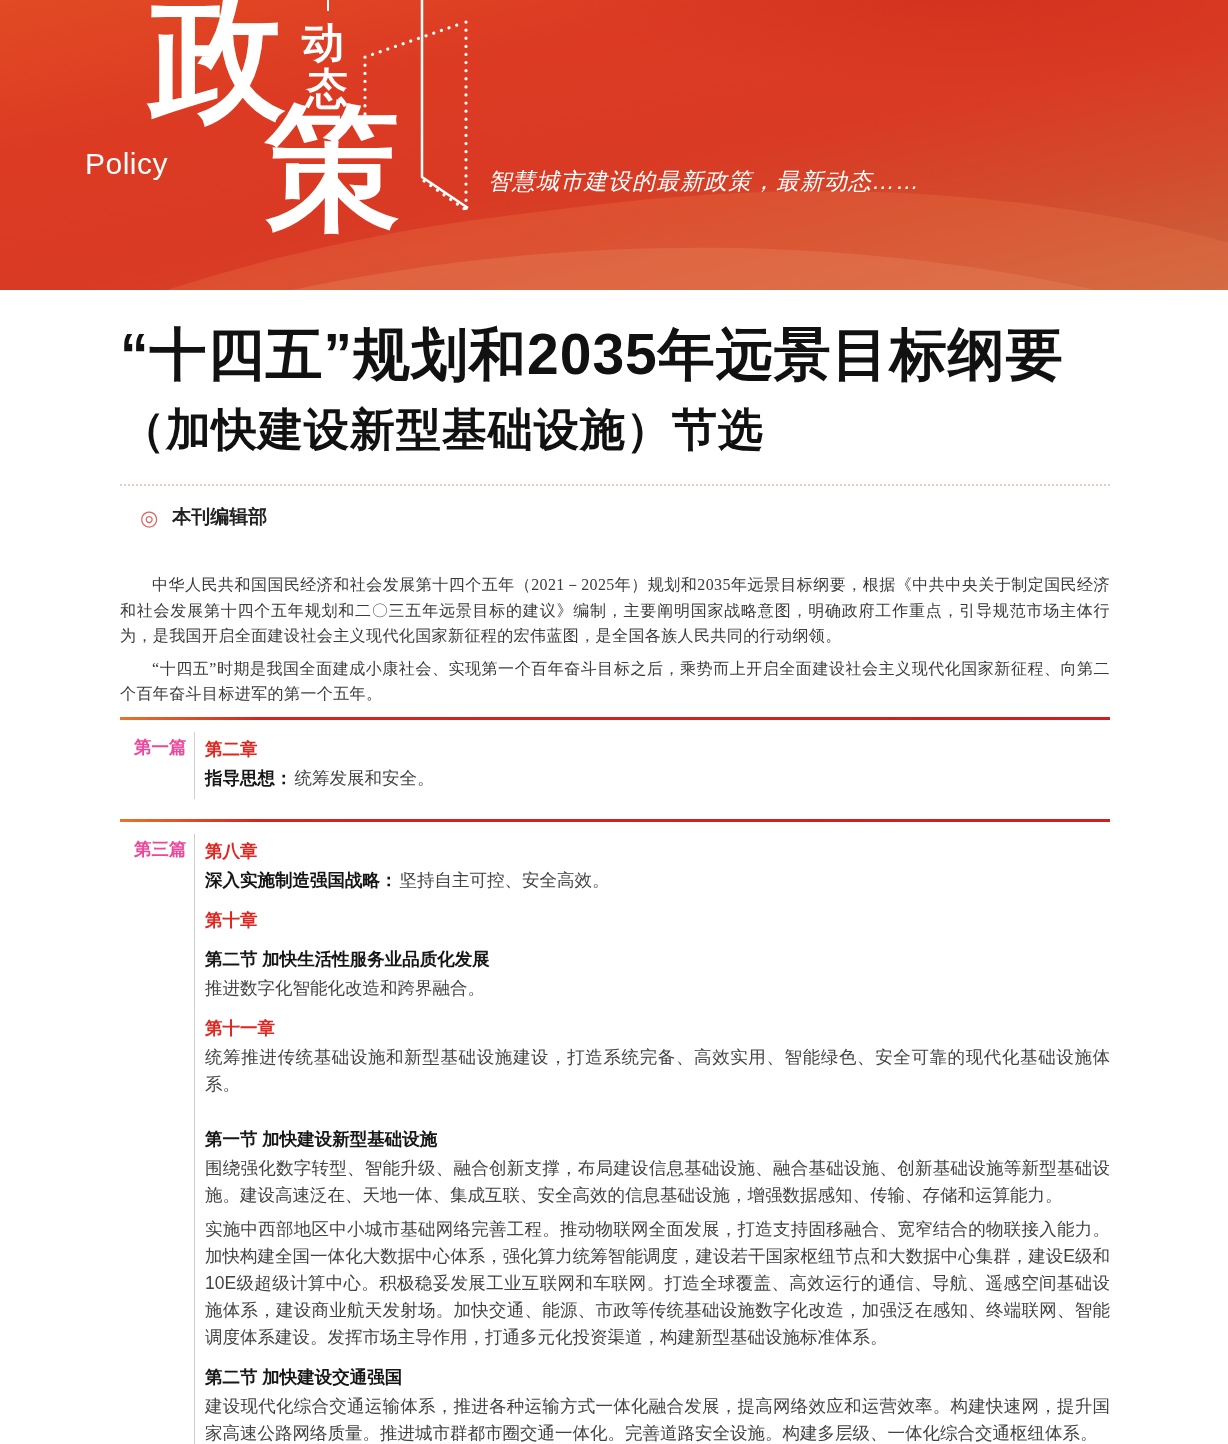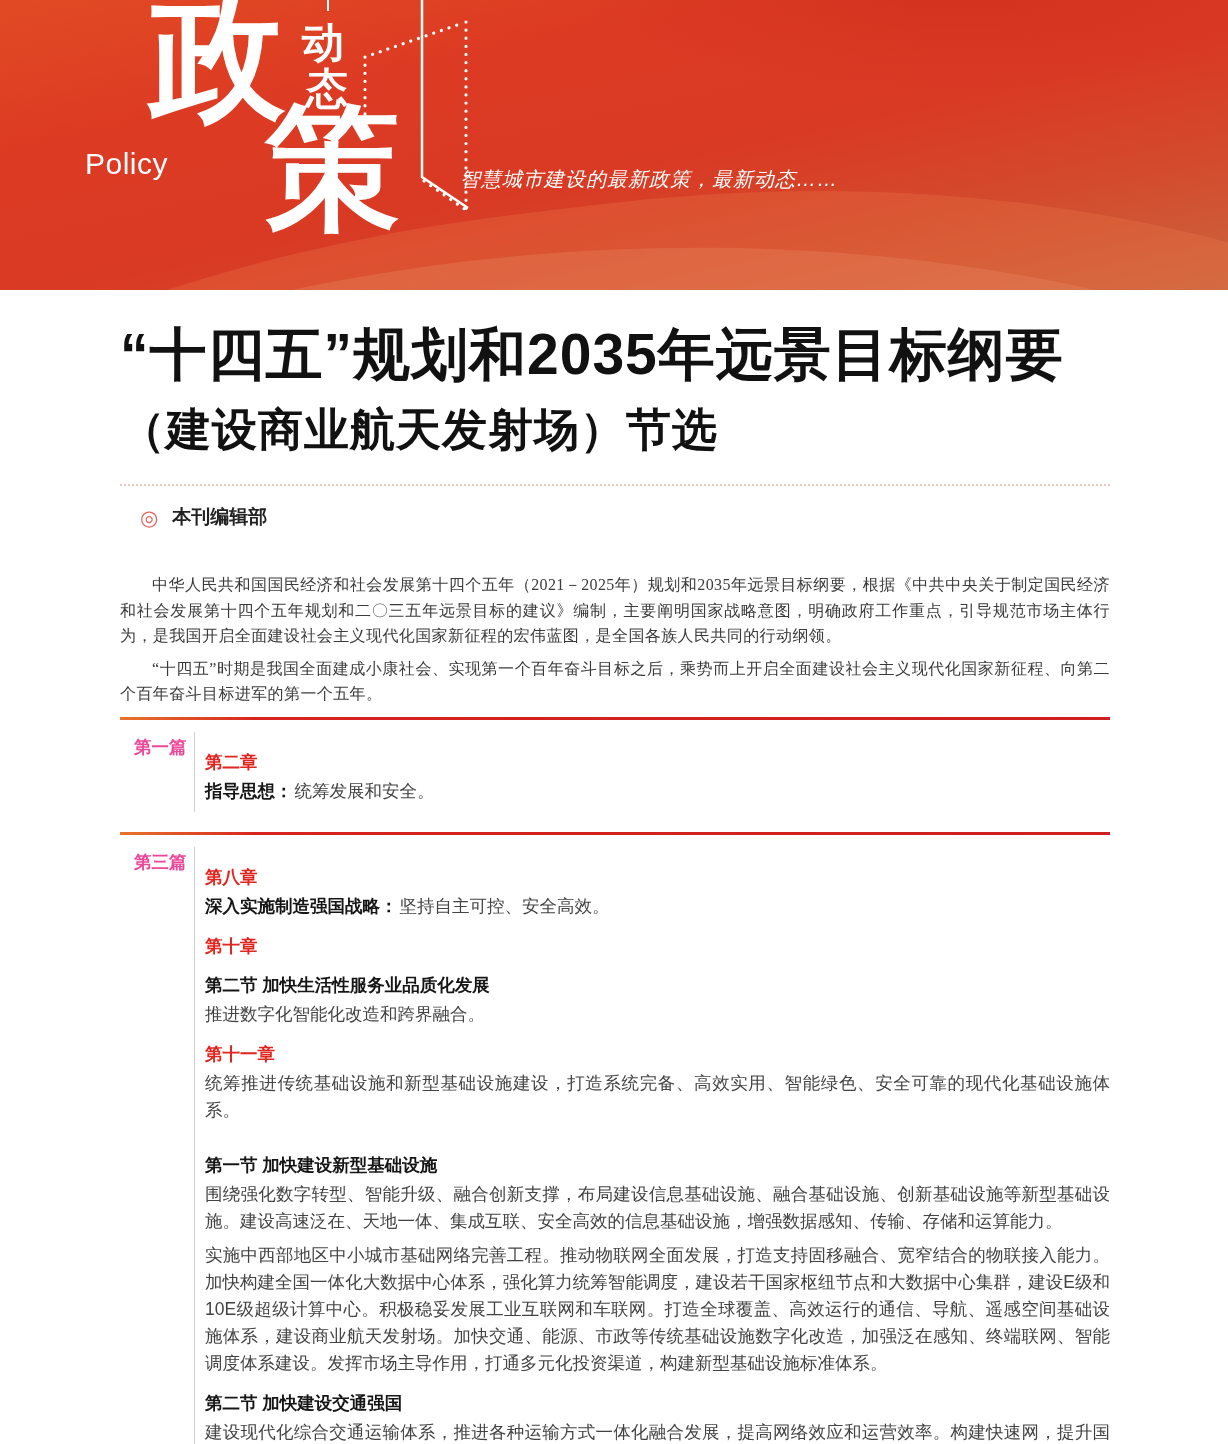--- a/index.html
+++ b/index.html
@@ -29,22 +29,22 @@
   .char-zheng { left:150px; top:-8px;  font-size:135px; }
   .char-ce    { left:265px; top:102px; font-size:135px; }
   .char-dong  { left:302px; top:22px;  font-size:42px; }
   .char-tai   { left:306px; top:68px;  font-size:42px; }
   .tick-line  { position:absolute; left:327px; top:0; width:2px; height:11px; background:#fff; }
   .en-block {
     position:absolute; left:0; top:146px; width:253px; text-align:center;
     color:#fff; font-size:30px; line-height:35px; font-weight:400; letter-spacing:.5px;
   }
   .tagline {
-    position:absolute; left:460px; top:166px;
-    color:#fff; font-style:italic; font-size:20px; letter-spacing:1px;
+    position:absolute; left:488px; top:166px;
+    color:#fff; font-style:italic; font-size:23px; letter-spacing:1px;
   }
   .deco-svg { position:absolute; left:0; top:0; }
 
   
   .content { padding:0 118px 0 120px; }
 
   .title { color:#111; font-weight:900; letter-spacing:1px; }
   .title-line1 { margin-top:26px; font-size:57px; line-height:76px; }
   .title-line2 { margin-top:8px;  font-size:45px; line-height:60px; }
 
@@ -76,21 +76,21 @@
     flex:1; border-left:1px solid #cfcfcf; padding-left:10px;
     font-size:17.5px; color:#434343;
   }
   .part-body p { text-align:justify; }
   .block-chapter { color:#e0261f; font-weight:700; line-height:26px; margin:13px 0 3px; }
   .block-heading { color:#161616; font-weight:700; line-height:26px; margin:13px 0 3px; }
   .block-para    { line-height:27px; margin:2px 0 7px; }
   .block-lead    { line-height:27px; margin:2px 0 7px; }
   .block-lead b, .block-heading b { color:#161616; }
   .block-lead b  { font-weight:700; margin-right:2px; }
-  .part-body p:first-child { margin-top:17px;font-family:Liberation Serif, serif; }
+  .part-body p:first-child { margin-top:4px;font-family:Liberation Serif, serif; }
   .space-lg { margin-top:28px; }
 </style>
 </head>
 <body>
 
 <div class="banner">
   <div class="band1"></div>
   <div class="band2"></div>
 
   <svg class="deco-svg" width="1228" height="290" viewBox="0 0 1228 290">
@@ -108,21 +108,21 @@
 
   <div class="en-block">
     <div>Policy</div>
   </div>
 
   <div class="tagline">智慧城市建设的最新政策，最新动态……</div>
 </div>
 
 <div class="content">
   <h1 class="title title-line1">“十四五”规划和2035年远景目标纲要</h1>
-  <h1 class="title title-line2">（建设商业航天发射场）节选</h1>
+  <h1 class="title title-line2">（加快建设新型基础设施）节选</h1>
 
   <div class="dotted-divider"></div>
 
   <div class="author-row">
     <span class="author-icon">◎</span>
     <span class="author-name">本刊编辑部</span>
   </div>
 
   <div class="intro">
       <p>中华人民共和国国民经济和社会发展第十四个五年（2021－2025年）规划和2035年远景目标纲要，根据《中共中央关于制定国民经济和社会发展第十四个五年规划和二〇三五年远景目标的建议》编制，主要阐明国家战略意图，明确政府工作重点，引导规范市场主体行为，是我国开启全面建设社会主义现代化国家新征程的宏伟蓝图，是全国各族人民共同的行动纲领。</p>

